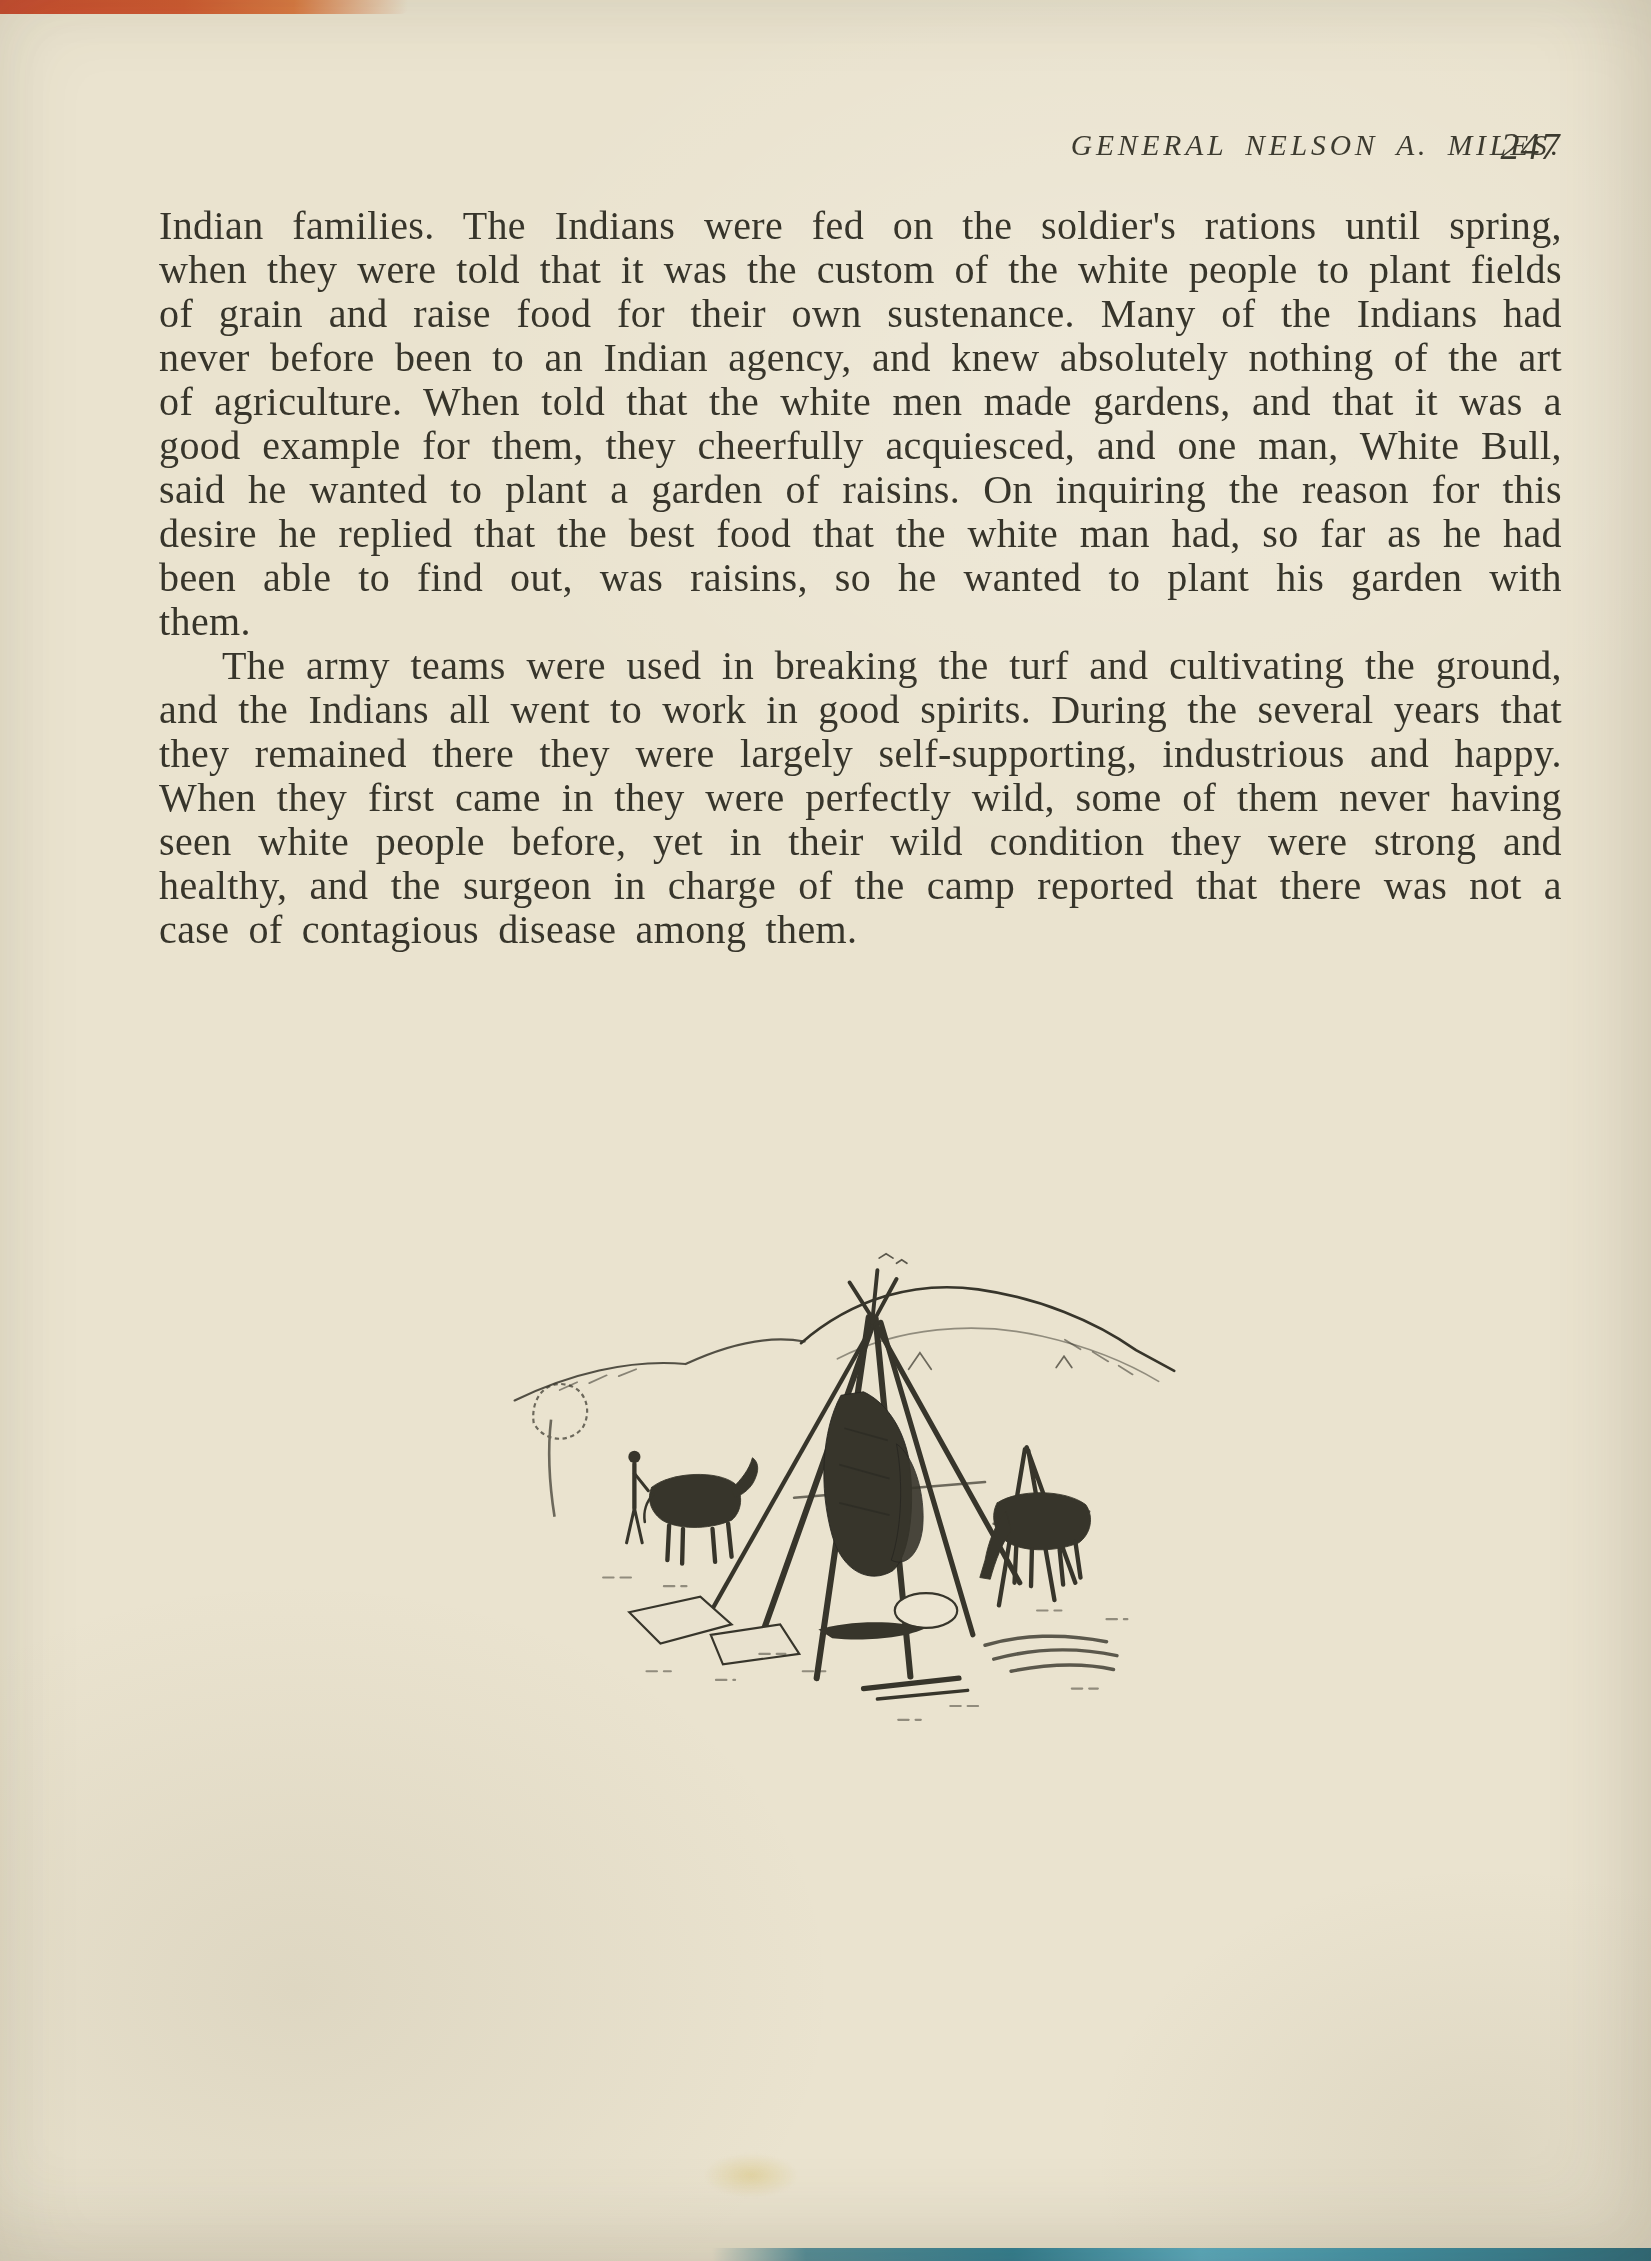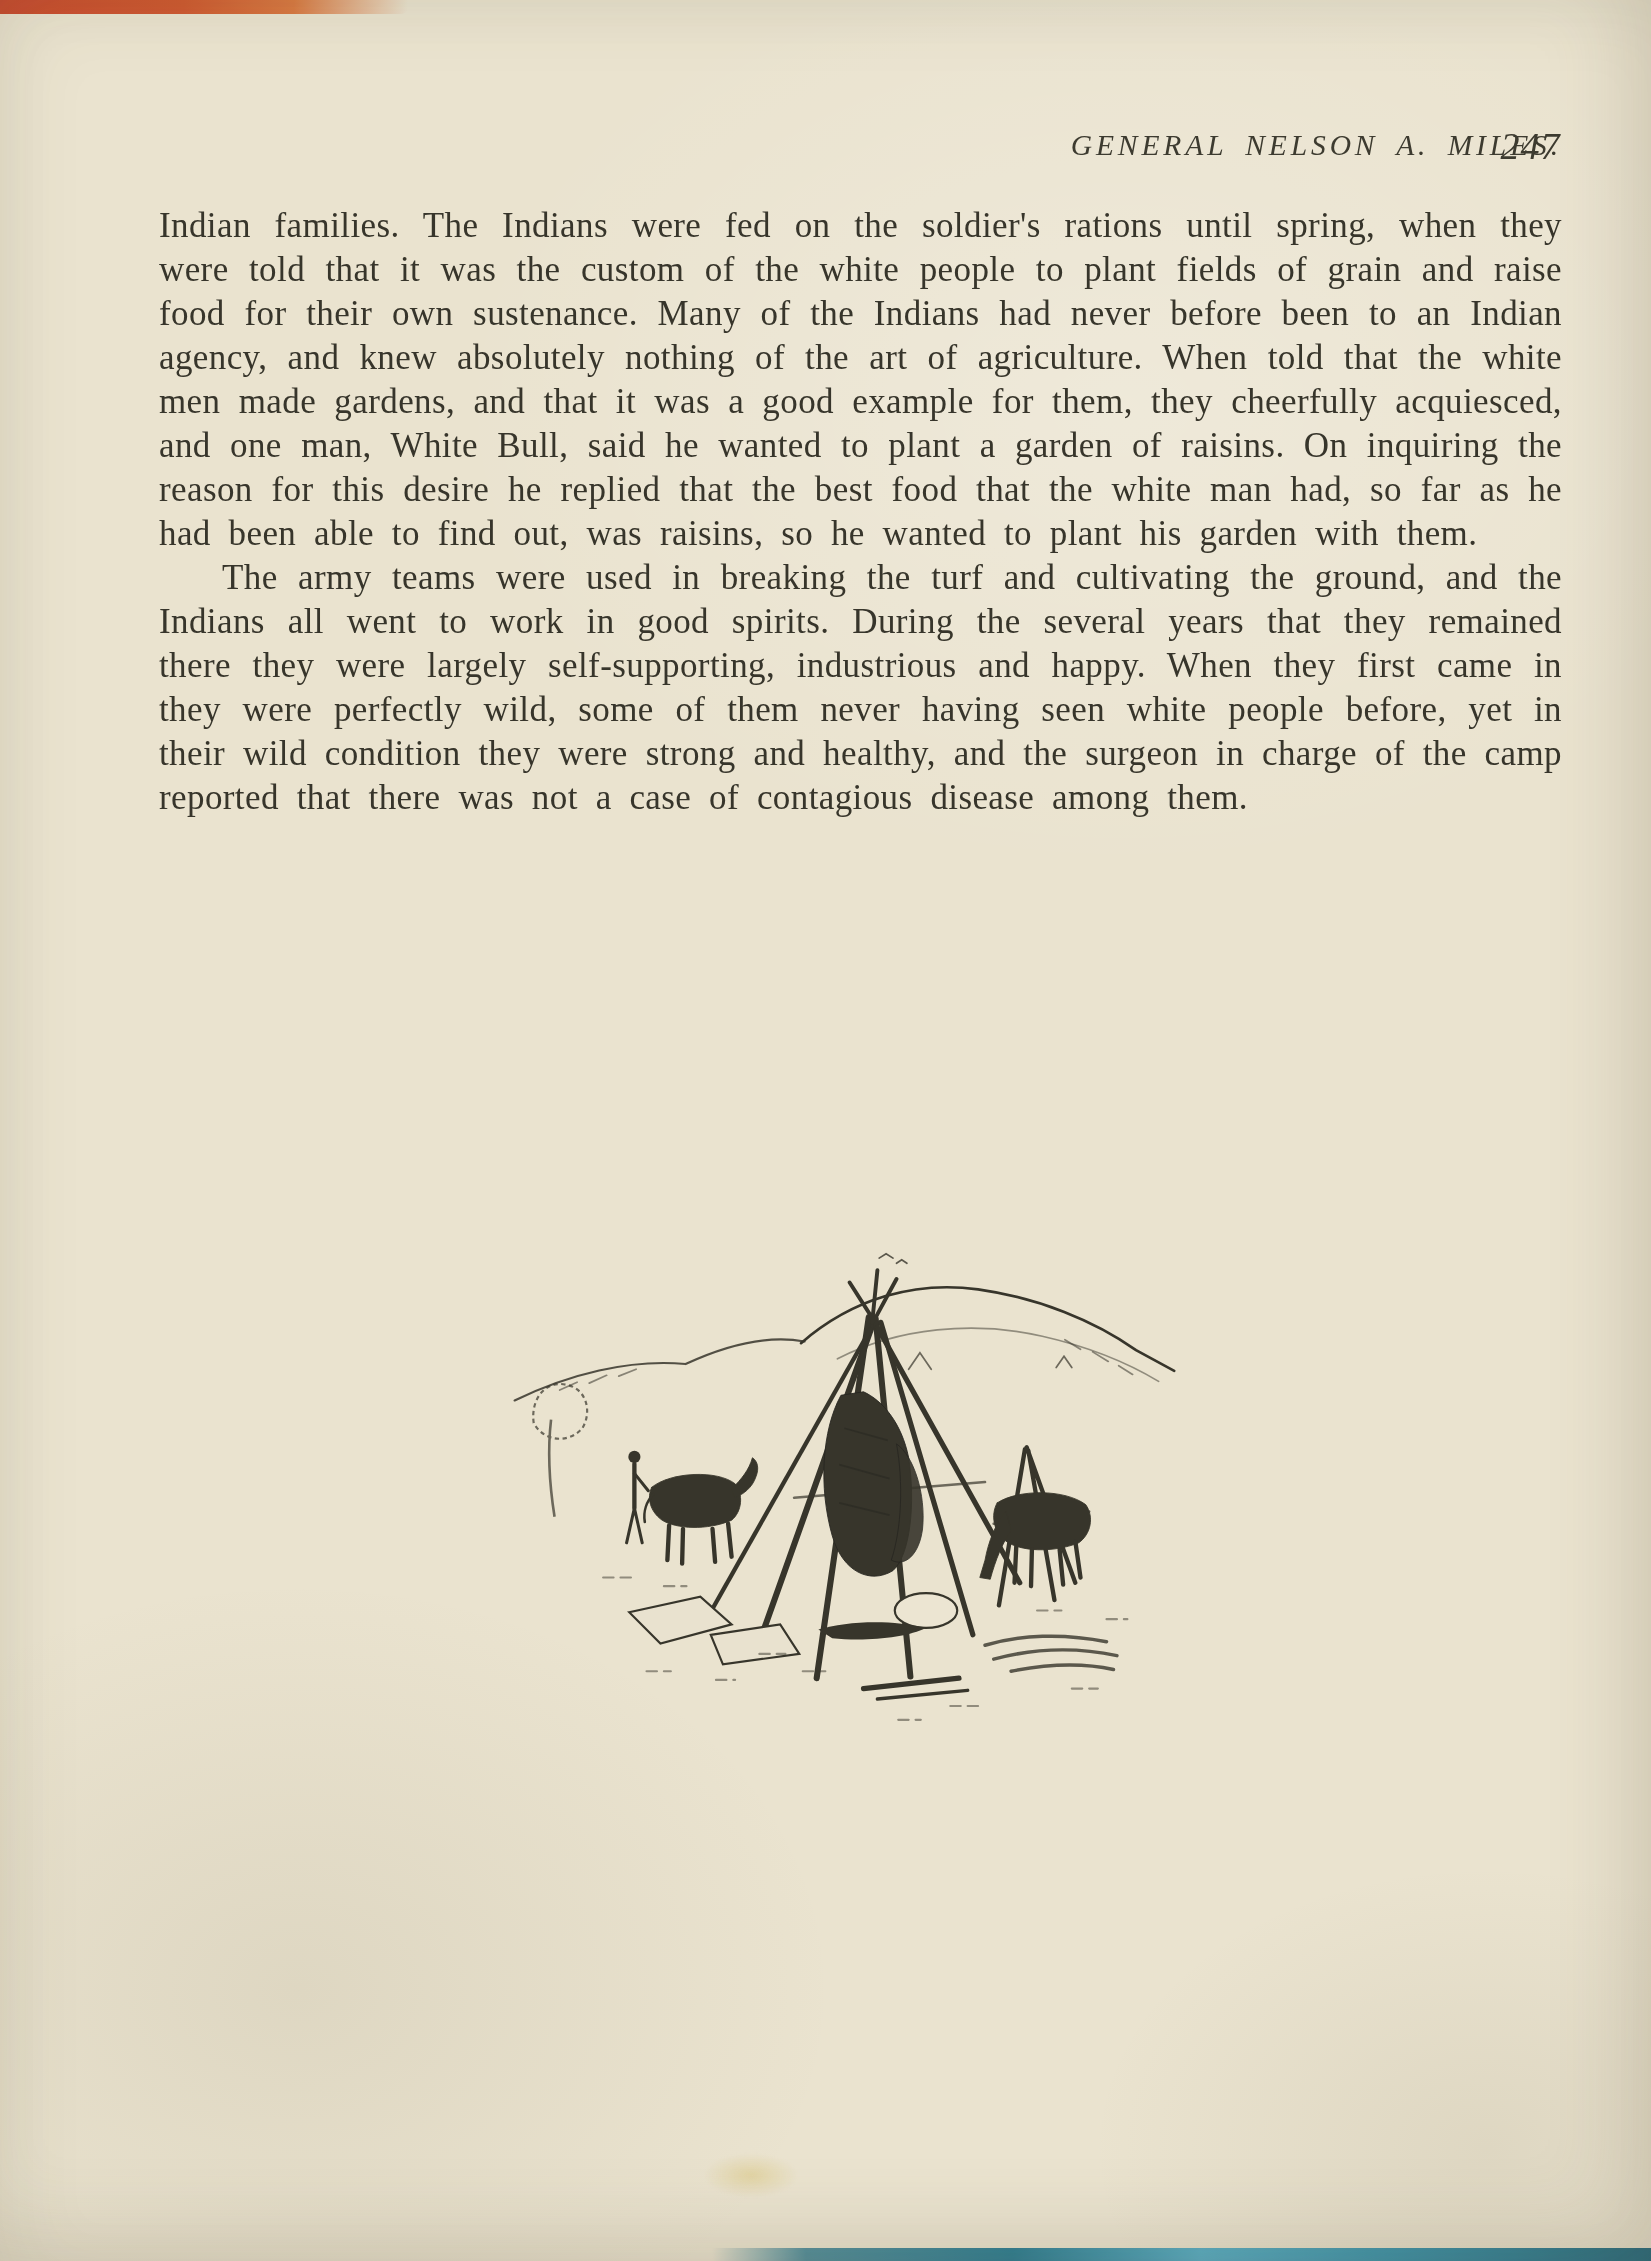--- a/index.html
+++ b/index.html
@@ -83,21 +83,21 @@
   .page-number {
     position: absolute;
     right: 1.7px;
     top: -5.2px;
     font-size: 38px;
     letter-spacing: 0.9px;
     color: #3d3b30;
   }
   .para {
     margin: 0;
-    font-size: 35px;
+    font-size: 40px;
     line-height: 44px;
     text-align: justify;
     letter-spacing: 0.4px;
     word-spacing: 8.7px;
     color: var(--ink, #37352b);
   }
   .para.first { margin-top: 29.5px; }
   .para.indent { text-indent: 63px; }
   .illustration {
     position: absolute;

